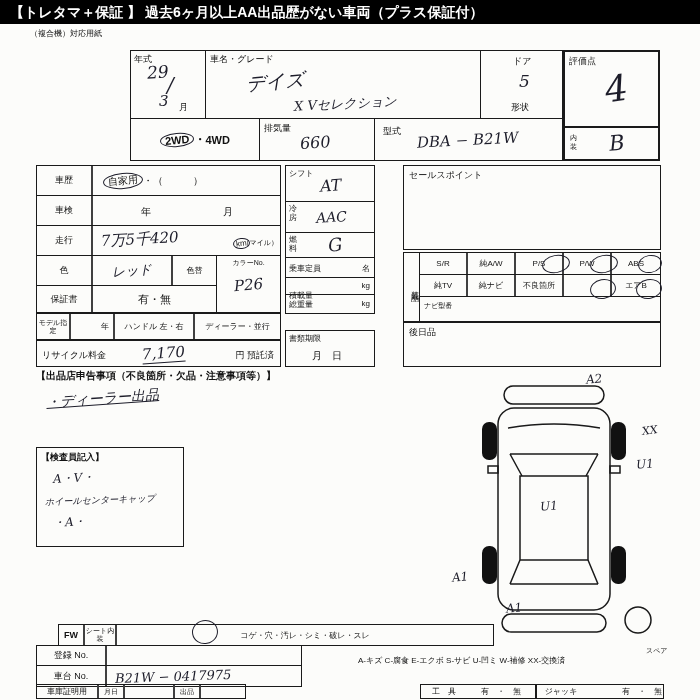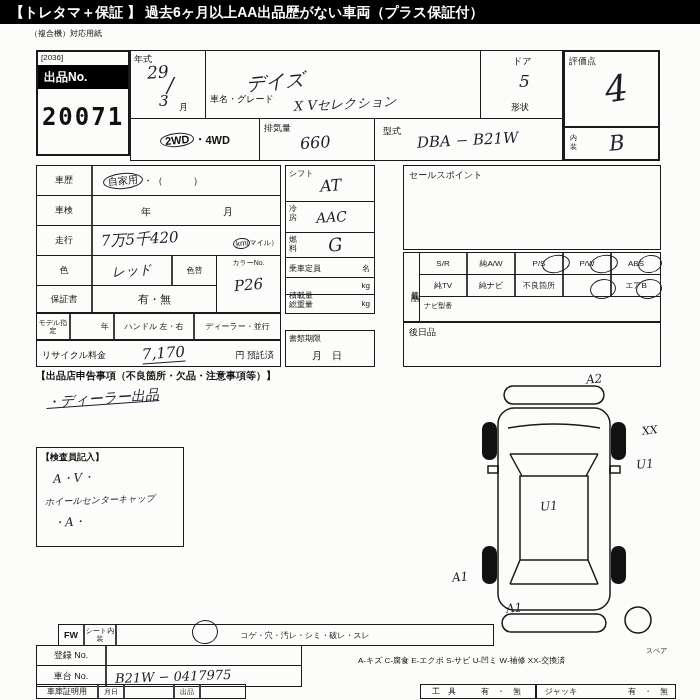--- a/index.html
+++ b/index.html
@@ -21,38 +21,31 @@
   svg { display:block; }
 </style>
 </head>
 <body>
 
 <div id="sheet">
 
   <div class="abs" style="left:0;top:0;width:700px;height:24px;background:#000;color:#fff;font-size:14px;font-weight:bold;line-height:24px;padding-left:10px;white-space:nowrap;">【トレタマ＋保証 】 過去6ヶ月以上AA出品歴がない車両（プラス保証付）</div>
   <div class="abs sm" style="left:30px;top:28px;">（複合機）対応用紙</div>
 
-  <div class="box b2" style="left:36px;top:50px;width:94px;height:106px;">
-    <div style="height:13px;">
-        <span class="abs" style="left:3px;top:1px;font-size:8px;">[2036]</span>
-      </div>
-    <div style="height:24px;background:#000;color:#fff;font-size:12px;font-weight:bold;line-height:24px;padding-left:6px;">出品No.</div>
-    <div style="font-family:'DejaVu Sans Mono',monospace;font-size:24px;font-weight:bold;text-align:center;margin-top:14px;letter-spacing:2px;">20071</div>
-  </div>
 
   <div class="box" style="left:130px;top:50px;width:76px;height:69px;">
     <span class="abs lbl" style="left:3px;top:2px;">年式</span>
     <span class="abs hw" style="left:16px;top:11px;font-size:17px;transform:rotate(-4deg);">29</span>
     <span class="abs hw" style="left:36px;top:22px;font-size:20px;">/</span>
     <span class="abs hw" style="left:28px;top:41px;font-size:15px;">3</span>
     <span class="abs lbl" style="left:48px;top:50px;">月</span>
   </div>
 
   <div class="box" style="left:205px;top:50px;width:276px;height:69px;">
-    <span class="abs lbl" style="left:4px;top:2px;margin-top:40px;">車名・グレード</span>
+    <span class="abs lbl" style="left:4px;top:2px;">車名・グレード</span>
     <span class="abs hw" style="left:40px;top:18px;font-size:19px;transform:rotate(-5deg);">デイズ</span>
     <span class="abs hw" style="left:88px;top:44px;font-size:13px;transform:rotate(-3deg);">X Vセレクション</span>
   </div>
 
   <div class="box" style="left:480px;top:50px;width:83px;height:69px;">
     <span class="abs lbl" style="left:32px;top:4px;">ドア</span>
     <span class="abs hw" style="left:38px;top:20px;font-size:17px;">5</span>
     <span class="abs lbl" style="left:30px;top:50px;">形状</span>
   </div>
 
@@ -260,18 +253,18 @@
     <div class="cell sm" style="width:62px;">車庫証明用</div>
     <div class="cell xs" style="width:26px;">月日</div>
     <div class="cell" style="width:50px;"></div>
     <div class="cell xs" style="width:26px;">出品</div>
     <div class="cell" style="flex:1;"></div>
   </div>
   <div class="box row" style="left:420px;top:684px;width:116px;height:15px;">
     <div class="cell sm" style="width:46px;border-right:none;">工　具</div>
     <div class="cell sm" style="flex:1;border-right:none;">有　・　無</div>
   </div>
-  <div class="box row" style="left:536px;top:684px;width:140px;height:15px;gap:36px;">
+  <div class="box row" style="left:536px;top:684px;width:128px;height:15px;gap:36px;">
     <div class="cell sm" style="width:48px;border-right:none;">ジャッキ</div>
     <div class="cell sm" style="flex:1;border-right:none;">有　・　無</div>
   </div>
 
 </div>
 
 </body></html>

